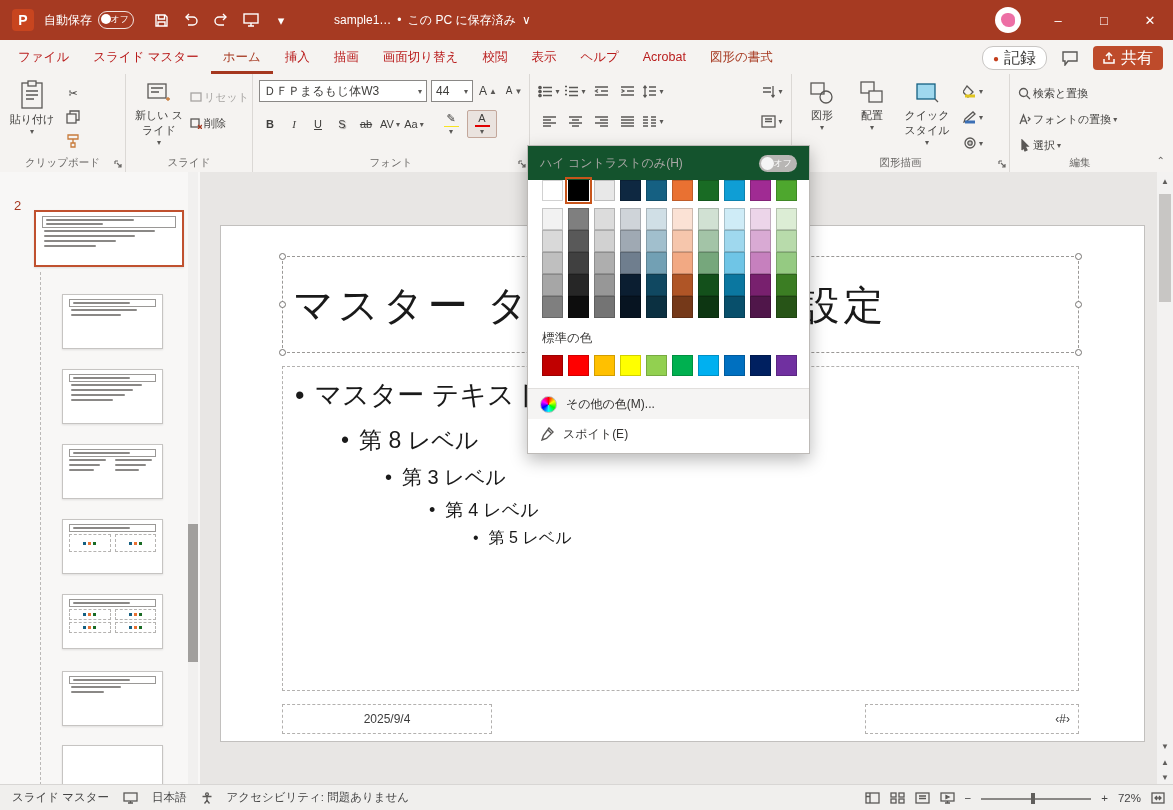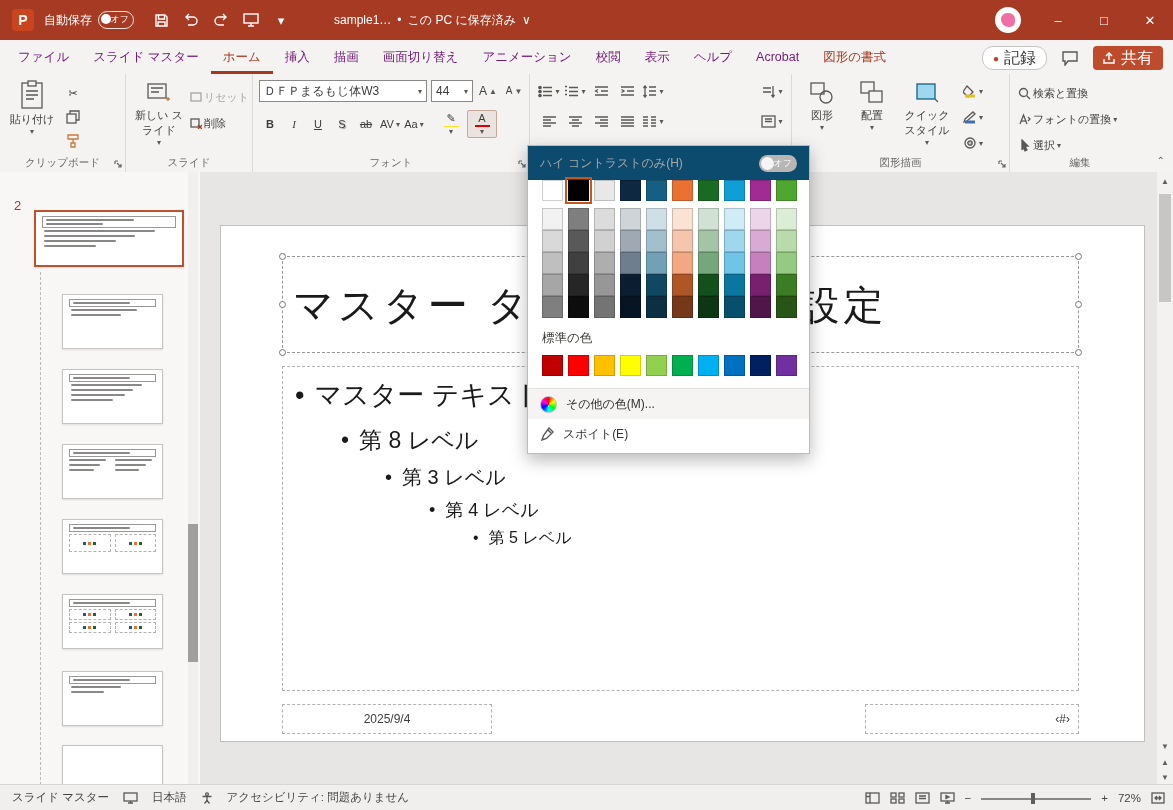--- a/index.html
+++ b/index.html
@@ -21,21 +21,21 @@
   .searchbox{position:absolute;left:563px;top:7px;width:222px;height:26px;background:#C98E7D;border:1px solid #7E2A18;border-radius:4px;display:flex;align-items:center;gap:8px;padding:0 10px;color:#541505;box-sizing:border-box;}
   .searchbox svg{stroke:#541505;fill:none;stroke-width:1.6;}
   .tb-right{position:absolute;right:0;top:0;height:40px;display:flex;align-items:center;}
   .avatar{width:26px;height:26px;border-radius:50%;background:#fff;position:relative;margin-right:14px;}
   .avatar::after{content:"";position:absolute;left:6px;top:6px;width:14px;height:14px;border-radius:50% 50% 40% 60%;background:#ED6FA5;}
   .winbtn{width:46px;height:40px;display:flex;align-items:center;justify-content:center;font-size:13px;color:#fff;}
 
   
   #tabbar{position:absolute;left:0;top:40px;right:0;height:34px;background:#F5F3F1;display:flex;align-items:stretch;font-size:12.5px;}
   #ribbon-tabs{display:flex;align-items:stretch;padding-left:6px;}
-  .tab{display:flex;align-items:center;padding:0 12px;color:#701a75;white-space:nowrap;}
+  .tab{display:flex;align-items:center;padding:0 12px;color:#b91c1c;white-space:nowrap;}
   .tab.active{color:#A5371F;box-shadow:inset 0 -3px 0 #A5371F;}
   .tab.contextual{color:#A5371F;}
   .tab-right{position:absolute;right:10px;top:46px;display:flex;align-items:center;gap:10px;}
   .record-pill{height:22px;border:1px solid #C8C6C4;background:#fff;border-radius:11px;display:flex;align-items:center;gap:5px;padding:0 10px;color:#3b3a39;}
   .record-dot{color:#C43E1C;font-size:10px;}
   .comment-btn{width:26px;height:22px;display:flex;align-items:center;justify-content:center;}
   .comment-btn svg{stroke:#5A5856;fill:none;stroke-width:1.4;}
   .share-btn{height:24px;background:#BE4B2B;color:#fff;border-radius:4px;display:flex;align-items:center;gap:6px;padding:0 10px;}
   .share-btn svg{stroke:#fff;fill:none;stroke-width:1.5;}
 
@@ -104,21 +104,21 @@
   .bullet.l3{font-size:20px;margin:8px 0 0 102px;}
   .bullet.l4{font-size:18px;margin:7px 0 0 146px;}
   .bullet.l5{font-size:16px;margin:6px 0 0 190px;}
   .footer-ph{top:478px;height:30px;font-size:12px;color:#3C3C3C;line-height:28px;}
   #date-ph{left:61px;width:210px;text-align:center;}
   #footer-ph{left:303px;width:314px;text-align:center;color:#5a5856;}
   #number-ph{left:644px;width:214px;text-align:right;padding-right:8px;}
 
   
   #colormenu{position:absolute;left:527px;top:145px;width:283px;background:#fff;border:1px solid #BDBAB7;box-shadow:0 6px 16px rgba(0,0,0,.28);z-index:50;font-size:12px;box-sizing:border-box;}
-  .hc-row{height:34px;background:#0c4a6e;color:#A9A7A5;display:flex;align-items:center;justify-content:space-between;padding:0 12px;}
+  .hc-row{height:34px;background:#14532d;color:#A9A7A5;display:flex;align-items:center;justify-content:space-between;padding:0 12px;}
   .hc-toggle{width:38px;height:17px;border-radius:9px;background:#B8B6B4;position:relative;}
   .hc-toggle .knob{position:absolute;left:2px;top:2px;width:13px;height:13px;border-radius:50%;background:#F5F5F5;}
   .hc-toggle .tlabel{position:absolute;right:5px;top:2px;font-size:9px;color:#fff;}
   .cm-section{padding:0 14px;}
   .cm-label{margin:12px 0 8px;color:#3B3A39;font-size:12.5px;}
   .swatch-grid{display:grid;grid-template-columns:repeat(10,21px);column-gap:5px;}
   .swatch{width:21px;height:21px;box-sizing:border-box;border:1px solid rgba(0,0,0,.18);}
   .variant-grid .swatch{height:22px;}
   .swatch.sel{outline:2px solid #C8551B;outline-offset:1px;}
   .variant-grid{margin-top:7px;}
@@ -192,21 +192,20 @@
 </div>
 
 <div id="tabbar">
   <div id="ribbon-tabs">
       <div class="tab">ファイル</div>
       <div class="tab">スライド マスター</div>
       <div class="tab active">ホーム</div>
       <div class="tab">挿入</div>
       <div class="tab">描画</div>
       <div class="tab">画面切り替え</div>
-      <div class="tab">アニメーション</div>
       <div class="tab">校閲</div>
       <div class="tab">表示</div>
       <div class="tab">ヘルプ</div>
       <div class="tab">Acrobat</div>
       <div class="tab contextual">図形の書式</div>
     </div>
 </div>
 <div class="tab-right">
   <div class="record-pill">
     <span class="record-dot">●</span>

